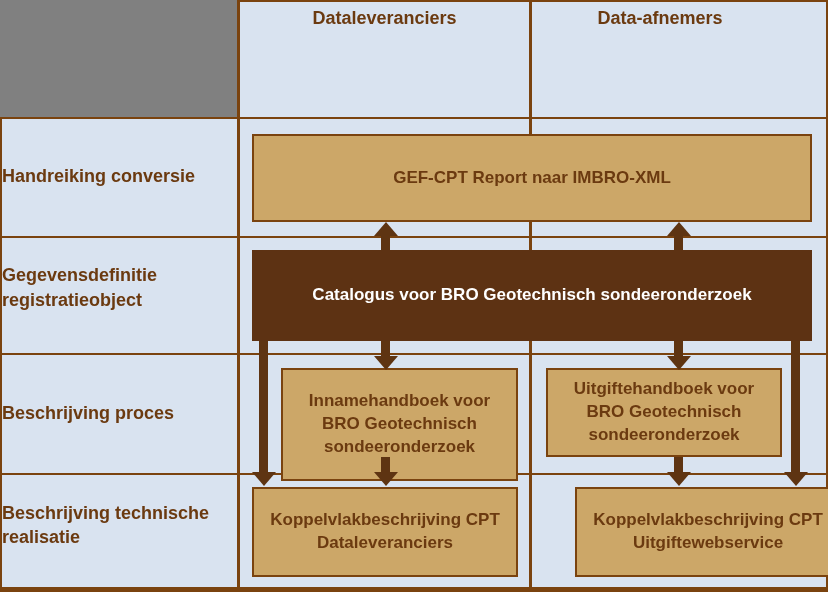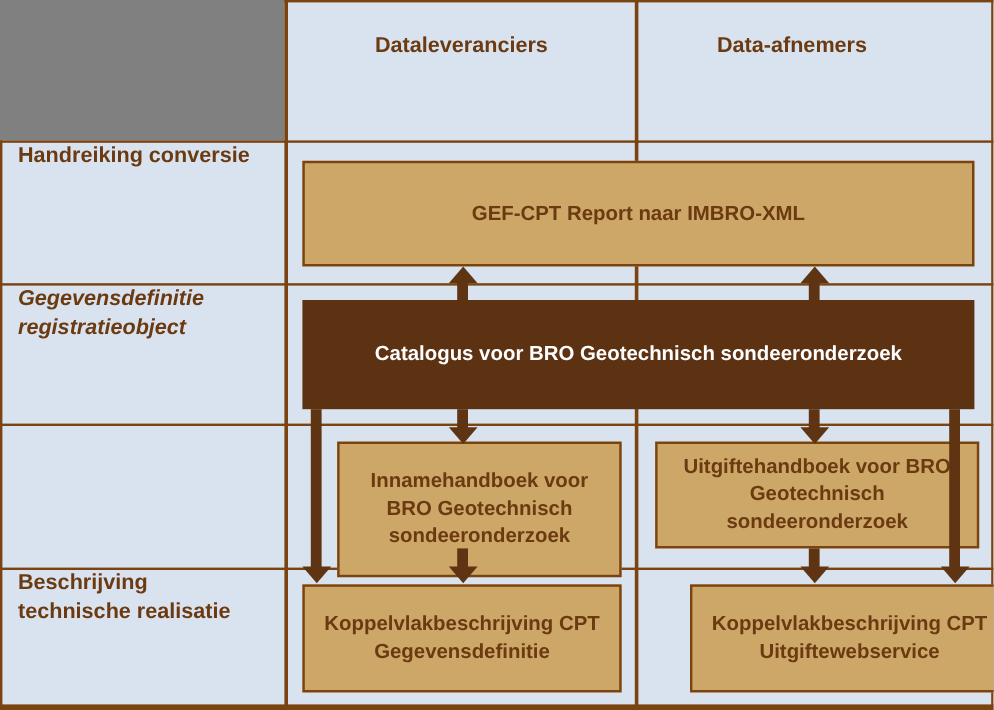--- a/index.html
+++ b/index.html
@@ -18,28 +18,28 @@
   .canvas{
     position:relative;width:828px;height:592px;
     background:var(--color-background);
     overflow:hidden;
   }
   .line{position:absolute;background:var(--color-grid_line);z-index:3;}
   .corner{position:absolute;left:0;top:0;width:237px;height:117px;background:var(--color-corner);z-index:2;}
   .header-cell{
     position:absolute;top:2px;height:115px;z-index:2;
     display:flex;justify-content:center;align-items:flex-start;
-    padding-top:25px;box-sizing:border-box;
+    padding-top:6px;box-sizing:border-box;
     font-size:18px;font-weight:bold;color:var(--color-text_brown);
     text-align:center;
   }
   .row-label{
     position:absolute;left:2px;width:235px;z-index:2;
-    display:flex;box-sizing:border-box;
-    padding-left:13px;padding-right:15px;
+    display:flex;align-items:center;box-sizing:border-box;
+    padding-right:15px;
     font-size:18px;font-weight:bold;color:var(--color-text_brown);
     line-height:1.35;
   }
   .box{
     position:absolute;z-index:4;box-sizing:border-box;
     background:var(--color-box_fill);
     border:2px solid var(--color-box_border);
     display:flex;align-items:center;justify-content:center;
     text-align:center;font-weight:bold;font-size:17px;
     color:var(--color-text_brown);line-height:1.35;
@@ -73,32 +73,35 @@
   <div class="line" style="left:237px;top:0;width:3px;height:592px;"></div>
   <div class="line" style="left:529px;top:0;width:3px;height:592px;"></div>
 
   <div class="corner"></div>
   <div class="header-cell" style="left:240px;width:289px;">Dataleveranciers</div>
   <div class="header-cell" style="left:532px;width:256px;">Data-afnemers</div>
 
   <div class="row-label" style="top:117px;height:119px;">
       <span>Handreiking conversie</span>
     </div>
-  <div class="row-label" style="top:236px;height:103px;font-style:italic;">
+  <div class="row-label" style="top:236px;height:103px;">
       <span>Gegevensdefinitie registratieobject</span>
+    </div>
+  <div class="row-label" style="top:353px;height:120px;">
+      <span>Beschrijving proces</span>
     </div>
   <div class="row-label" style="top:473px;height:104px;">
       <span>Beschrijving technische realisatie</span>
     </div>
 
   <div class="box" style="left:252px;top:134px;width:560px;height:88px;">GEF-CPT Report naar IMBRO-XML</div>
   <div class="box dark" style="left:252px;top:250px;width:560px;height:91px;">Catalogus voor BRO Geotechnisch sondeeronderzoek</div>
   <div class="box" style="left:281px;top:368px;width:237px;height:113px;">Innamehandboek voor BRO Geotechnisch sondeeronderzoek</div>
-  <div class="box" style="left:546px;top:368px;width:270px;height:89px;">Uitgiftehandboek voor BRO Geotechnisch sondeeronderzoek</div>
-  <div class="box" style="left:252px;top:487px;width:266px;height:90px;">Koppelvlakbeschrijving CPT Gegevensdefinitie</div>
+  <div class="box" style="left:546px;top:368px;width:236px;height:89px;">Uitgiftehandboek voor BRO Geotechnisch sondeeronderzoek</div>
+  <div class="box" style="left:252px;top:487px;width:266px;height:90px;">Koppelvlakbeschrijving CPT Dataleveranciers</div>
   <div class="box" style="left:546px;top:487px;width:266px;height:90px;margin-left:29px;">Koppelvlakbeschrijving CPT Uitgiftewebservice</div>
 
   <div class="arrow up" style="left:374px;top:222px;height:28px;">
       <div class="head"></div>
       <div class="shaft"></div>
     </div>
   <div class="arrow up" style="left:667px;top:222px;height:28px;">
       <div class="head"></div>
       <div class="shaft"></div>
     </div>

